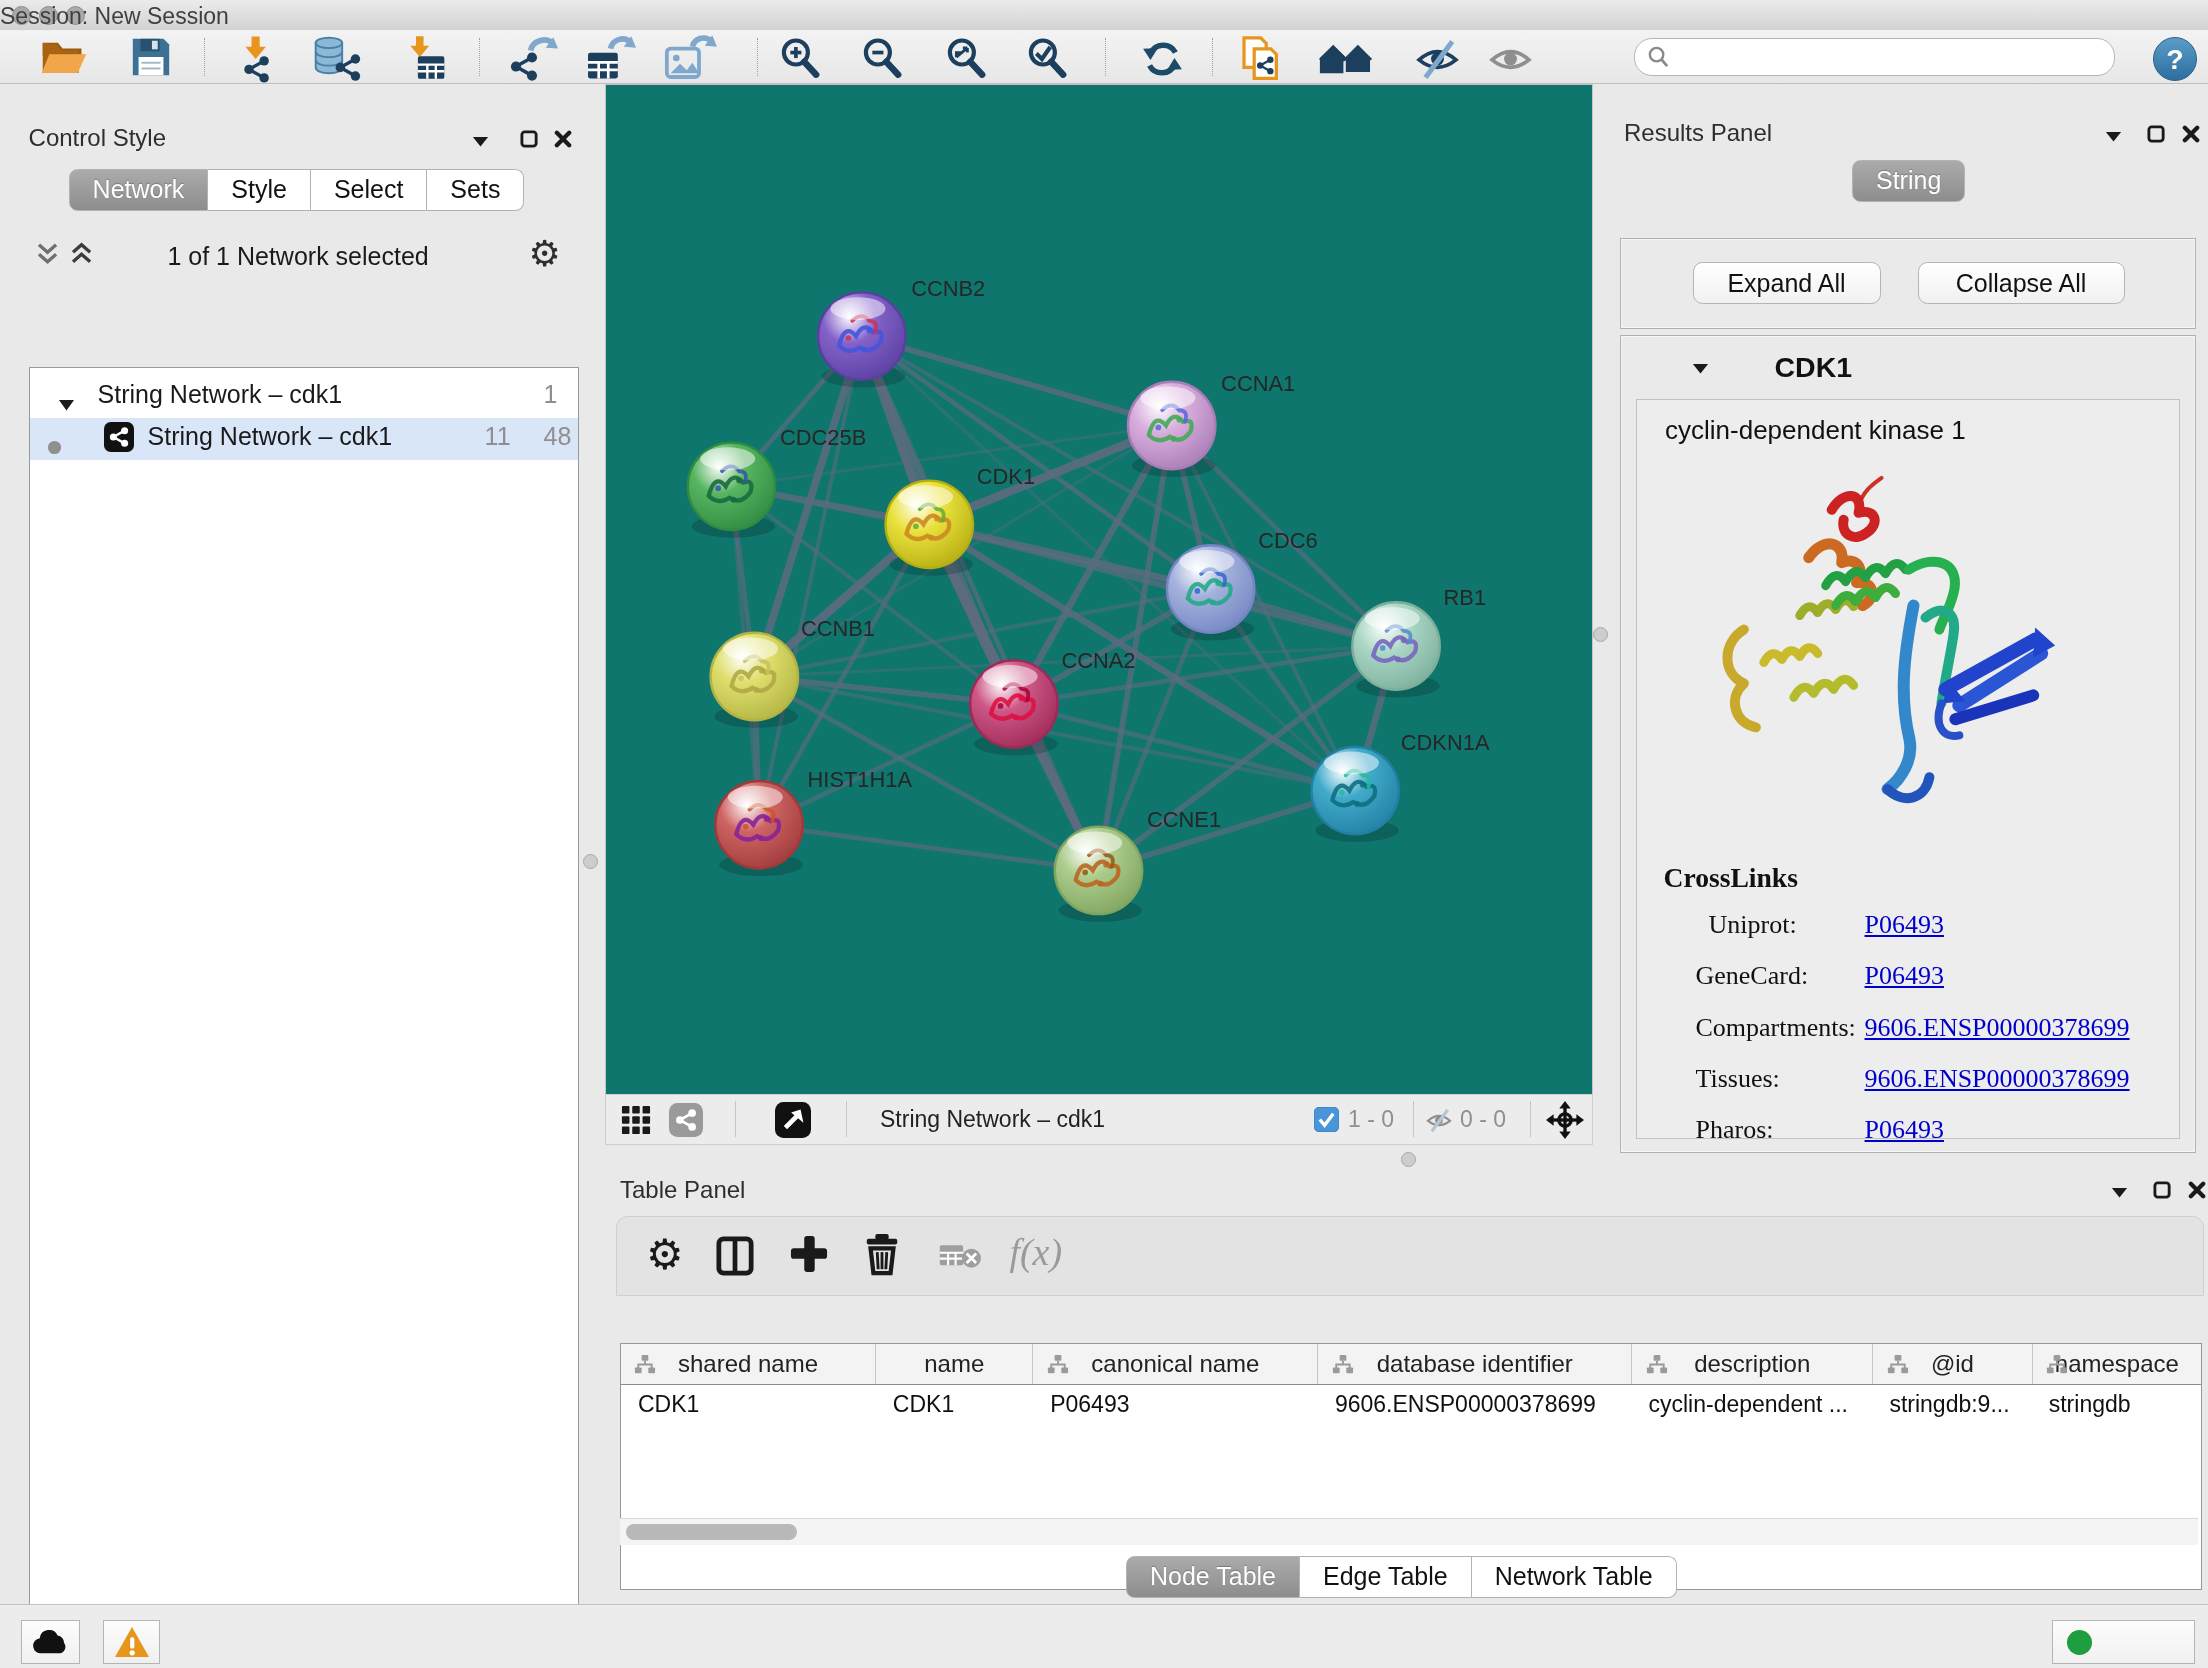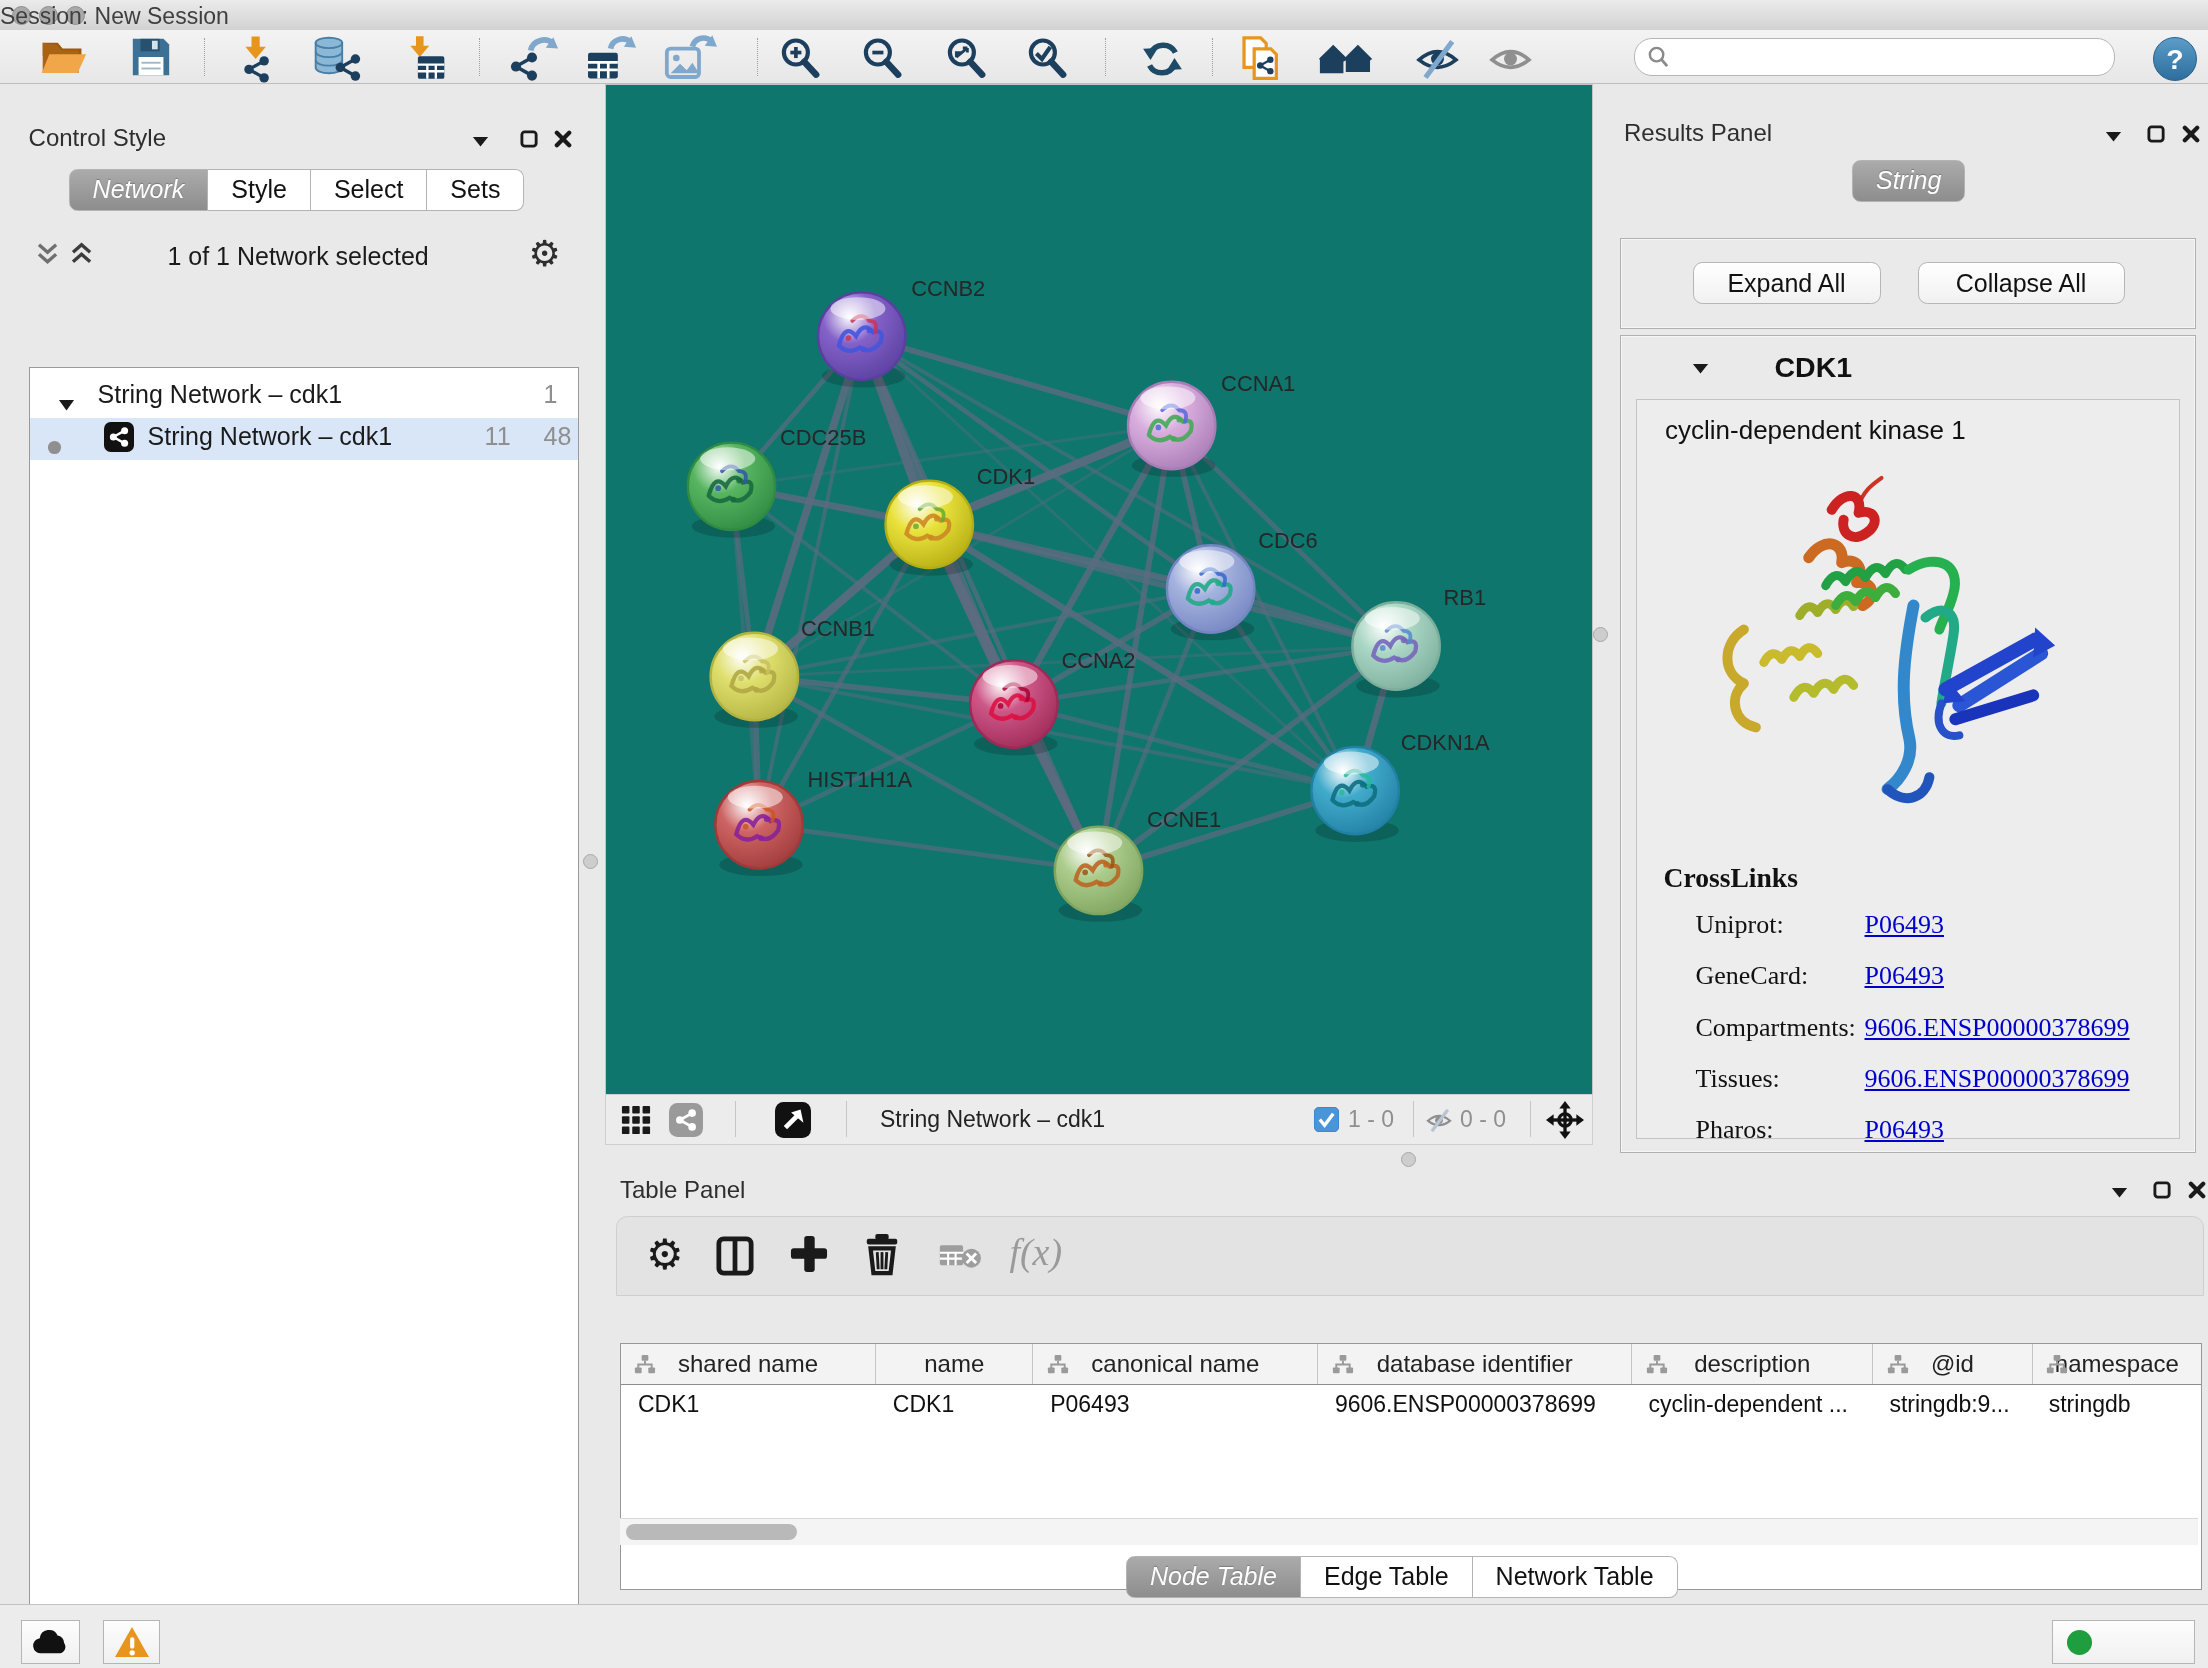--- a/index.html
+++ b/index.html
@@ -15,21 +15,21 @@
   .tbi{top:4.8px;width:51px;height:44px;}
   .tsep{top:7.6px;width:0;height:38px;border-left:1.9px dotted #9f9f9f;}
   #searchbox{left:1634px;top:7.6px;width:479px;height:36px;background:#fff;border:1px solid #b5b5b5;border-radius:18px;}
   #searchbox svg{margin:6.7px 0 0 11.4px;}
   #helpbtn{left:2153px;top:6.7px;width:42px;height:42px;border-radius:50%;background:linear-gradient(#5b9cc8,#2e6e9e);border:1px solid #29608c;color:#fff;font-size:28.5px;font-weight:bold;text-align:center;line-height:42px;}
   
   .panel-title{font-size:24px;color:#2e2e2e;}
   .wctl{display:inline-block;}
   .seg{display:flex;}
   .seg div{font-size:25px;color:#111;background:#fff;border:1px solid #b3b3b3;border-left:none;padding:4.8px 23px 6.7px;white-space:nowrap;}
-  .seg div:first-child{border-left:1px solid #b3b3b3;border-radius:8.6px 0 0 8.6px;font-style:italic;}
+  .seg div:first-child{border-left:1px solid #b3b3b3;border-radius:8.6px 0 0 8.6px;}
   .seg div:last-child{border-radius:0 8.6px 8.6px 0;}
   .seg div.sel{background:linear-gradient(#ababab,#8d8d8d);color:#fff;text-shadow:0 -1px 1px rgba(0,0,0,.25);}
   .seg.single div{border-radius:8.6px;border-left:1px solid #b3b3b3;}
   
   #cpanel{left:7.6px;top:88px;width:576px;height:1510px;}
   #cp-list{left:21px;top:279px;width:548px;height:1300px;background:#fff;border:1px solid #9a9a9a;}
   .treerow{width:100%;height:42px;font-size:25px;color:#1a1a1a;}
   .graycount{color:#8f8f8f;}
   #row2{background:#d9e6f8;}
   .shbox{display:inline-block;width:30px;height:30px;border-radius:6.7px;background:#111;color:#fff;}
@@ -700,21 +700,21 @@
             <path d="M252 262 L330 238" stroke="#1a33bb" stroke-width="12"></path>
             <path d="M238 246 C230 268 240 282 256 278" stroke="#2850c8" stroke-width="8"></path>
           </g>
           <g fill="#2244cc">
               <polygon points="332,170 352,188 330,200"></polygon>
               <polygon points="244,222 240,246 262,244"></polygon>
             </g>
         </svg>
 
         <span class="abs serif" style="left:27px;top:462px;font-size:27.6px;font-weight:bold;color:#111">CrossLinks</span>
-        <span class="abs serif" style="left:59px;top:510px;font-size:26px;color:#111">Uniprot:</span>
+        <span class="abs serif" style="left:72px;top:510px;font-size:26px;color:#111">Uniprot:</span>
         <span class="abs serif xlink" style="left:228px;top:510px;font-size:26px">P06493</span>
         <span class="abs serif" style="left:59px;top:561px;font-size:26px;color:#111">GeneCard:</span>
         <span class="abs serif xlink" style="left:228px;top:561px;font-size:26px">P06493</span>
         <span class="abs serif" style="left:59px;top:613px;font-size:26px;color:#111">Compartments:</span>
         <span class="abs serif xlink" style="left:228px;top:613px;font-size:26px">9606.ENSP00000378699</span>
         <span class="abs serif" style="left:59px;top:664px;font-size:26px;color:#111">Tissues:</span>
         <span class="abs serif xlink" style="left:228px;top:664px;font-size:26px">9606.ENSP00000378699</span>
         <span class="abs serif" style="left:59px;top:715px;font-size:26px;color:#111">Pharos:</span>
         <span class="abs serif xlink" style="left:228px;top:715px;font-size:26px">P06493</span>
       </div>

